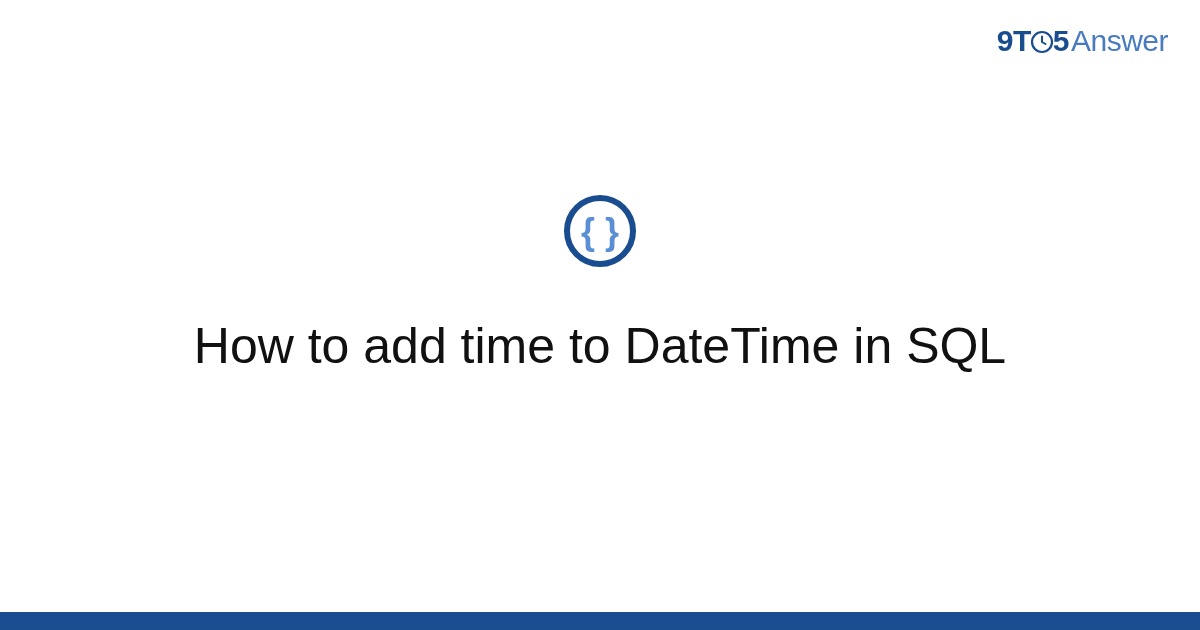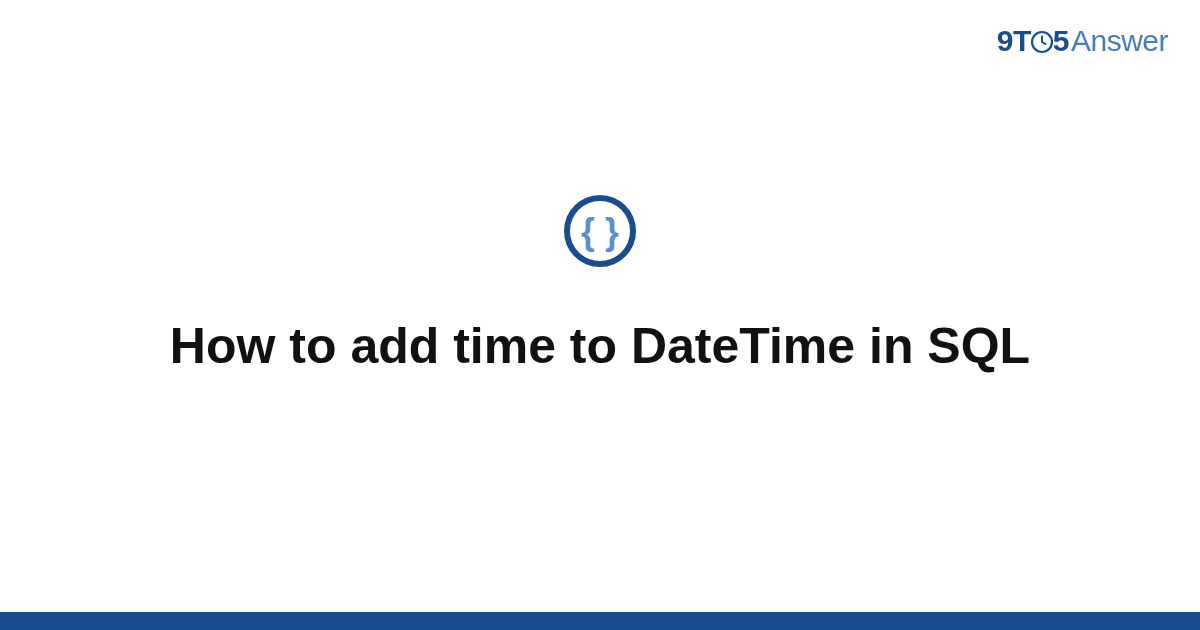--- a/index.html
+++ b/index.html
@@ -57,21 +57,21 @@
       padding-bottom: 40px;
     }
     .logo-icon {
       width: 74px;
       height: 74px;
       margin-bottom: 48px;
       margin-top: -20px;
     }
     .title {
       font-size: 50px;
-      font-weight: 700;
+      font-weight: 400;
       color: #111111;
       text-align: right;
       line-height: 1.22;
       max-width: 1000px;
     }
     .footer-bar {
       position: absolute;
       bottom: 0;
       left: 0;
       width: 100%;

